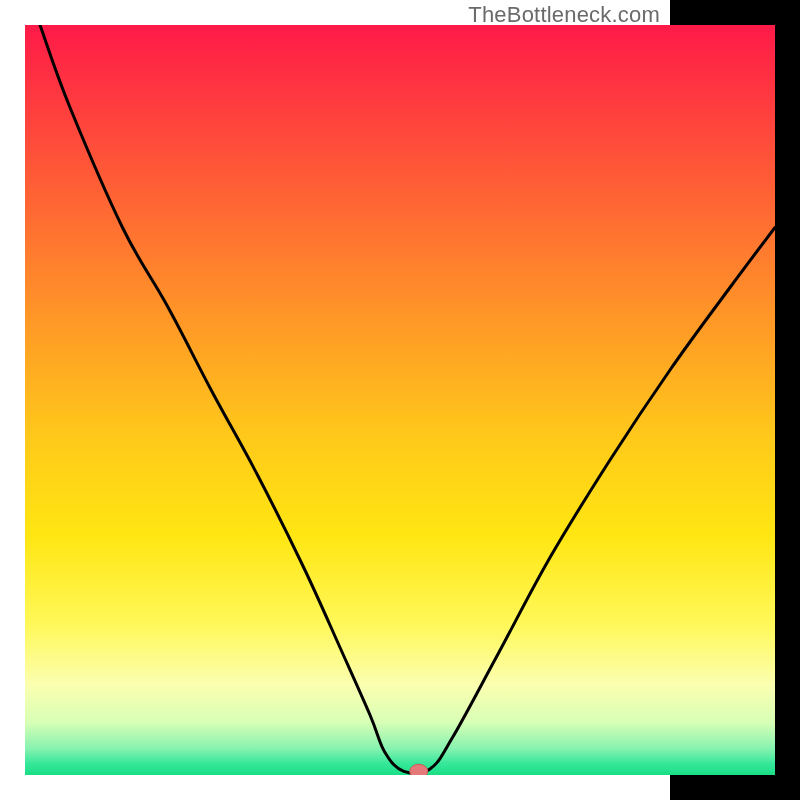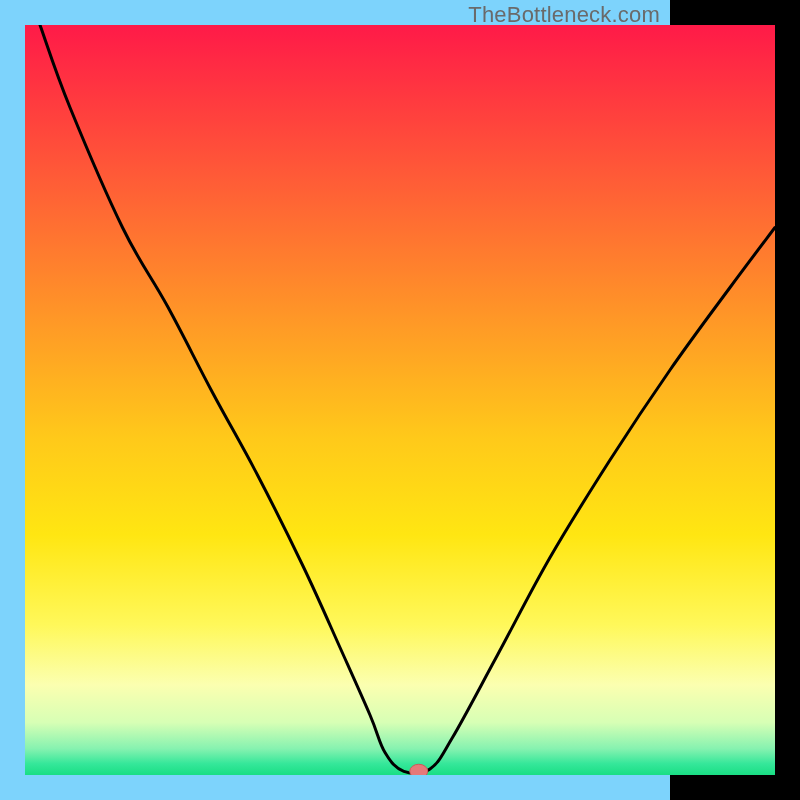--- a/index.html
+++ b/index.html
@@ -8,21 +8,21 @@
     width: 800px;
     height: 800px;
     background: #000;
     font-family: Arial, Helvetica, sans-serif;
     overflow: hidden;
   }
   .frame {
     position: relative;
     width: 670px;
     height: 800px;
-    background: #7dd3fc;
+    background: #ffffff;
   }
   .watermark {
     position: absolute;
     top: 2px;
     right: 10px;
     color: #6a6a6a;
     font-size: 22px;
     font-weight: 500;
     letter-spacing: 0.2px;
     z-index: 10;

